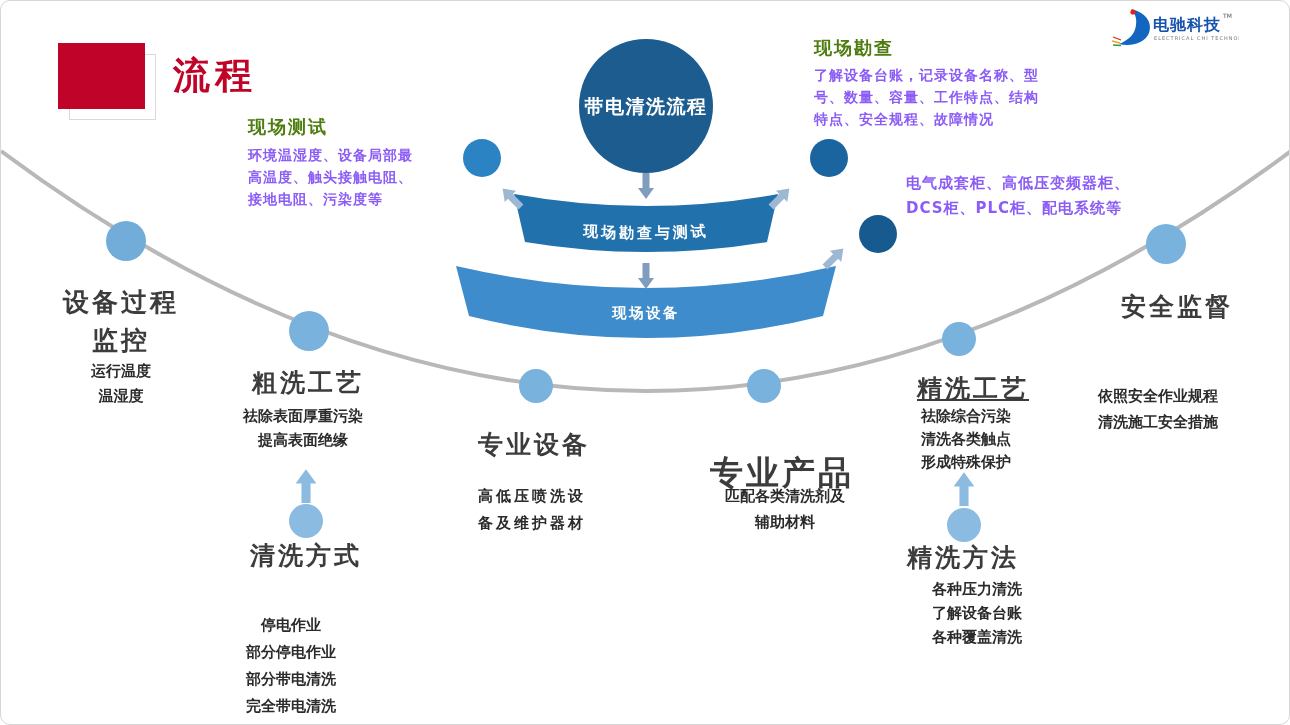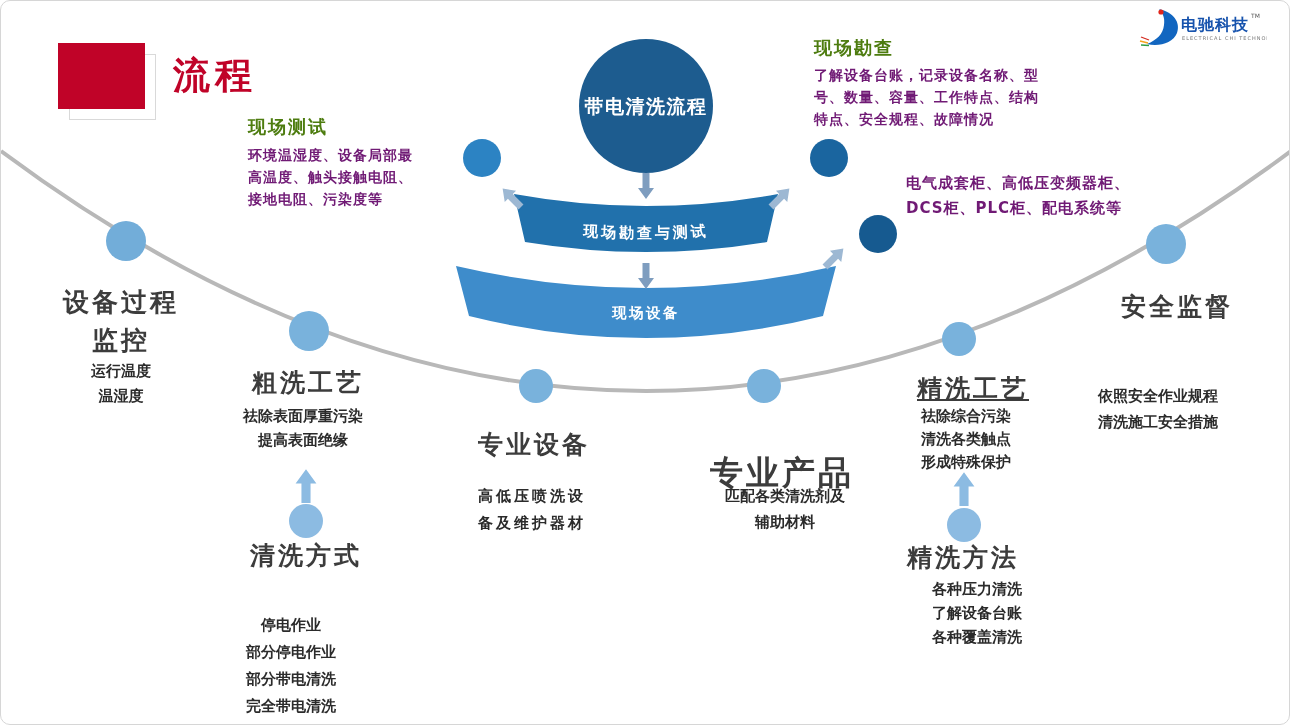--- a/index.html
+++ b/index.html
@@ -9,21 +9,21 @@
   svg{display:block;}
   .diagram-svg{position:absolute;left:0;top:0;}
 
   
   .red-shadow{left:68px;top:53px;width:87px;height:66px;background:#fff;border:1px solid #d9d9d9;}
   .red-block{left:57px;top:42px;width:87px;height:66px;background:#c00328;}
   .slide-title{left:172px;top:50px;font-size:37px;font-weight:bold;color:#c00328;letter-spacing:5px;}
 
   
   .h{font-size:18px;font-weight:bold;color:#4d7c0f;letter-spacing:2px;white-space:pre-line;}
-  .body{font-size:14px;font-weight:bold;color:#701a75;line-height:22px;letter-spacing:1px;white-space:pre-line;}
+  .body{font-size:14px;font-weight:bold;color:#8b5cf6;line-height:22px;letter-spacing:1px;white-space:pre-line;}
   .big{font-size:26px;font-weight:600;color:#3c3c3c;letter-spacing:3px;white-space:pre-line;}
   .sub{font-size:15px;font-weight:bold;color:#2b2b2b;line-height:25px;white-space:pre-line;}
   .ctr{text-align:center;}
 
   
   .pos-site-test-h{left:247px;top:114px;}
   .pos-site-test-b{left:247px;top:143px;}
   .pos-site-survey-h{left:813px;top:35px;}
   .pos-site-survey-b{left:813px;top:63px;}
   .pos-equip-types{left:905px;top:170px;font-size:15px;line-height:25px;}
@@ -37,21 +37,21 @@
   .pos-proprod-b{left:694px;top:482px;width:180px;line-height:26px;}
   .pos-fine-t{left:916px;top:371px;font-size:25px;text-decoration:underline;}
   .pos-fine-b{left:920px;top:404px;line-height:23px;}
   .pos-safety-t{left:1120px;top:289px;font-size:25px;}
   .pos-safety-b{left:1097px;top:346px;line-height:26px;margin-top:36px;}
   .pos-cleanm-t{left:249px;top:538px;font-size:25px;}
   .pos-cleanm-b{left:210px;top:575px;width:160px;line-height:27px;margin-top:36px;}
   .pos-finem-t{left:906px;top:540px;font-size:25px;}
   .pos-finem-b{left:896px;top:576px;width:160px;line-height:24px;}
 
-  .logo-box{left:1136px;top:5px;width:130px;height:50px;text-decoration:underline;}
+  .logo-box{left:1108px;top:5px;width:130px;height:50px;text-decoration:underline;}
 </style>
 </head>
 <body>
 
 <div class="slide">
 
   <svg class="diagram-svg" width="1290" height="725" viewBox="0 0 1290 725">
 
     <path d="M 0 150 Q 645 630 1290 150" fill="none" stroke="#b8b8b8" stroke-width="4"></path>
 

